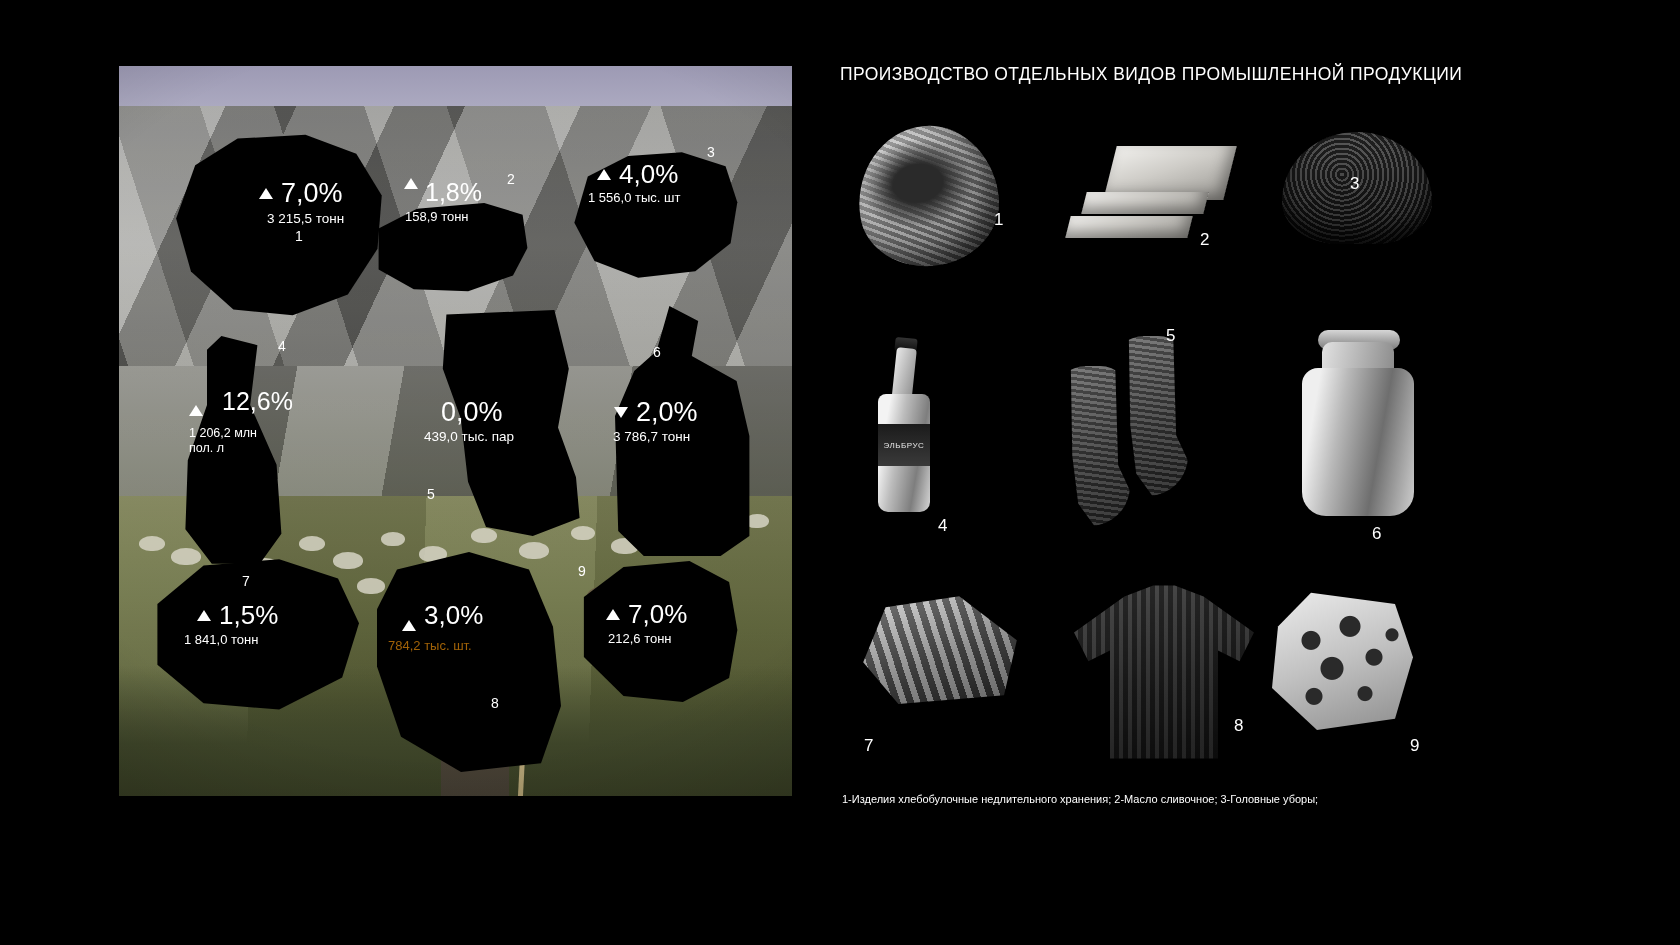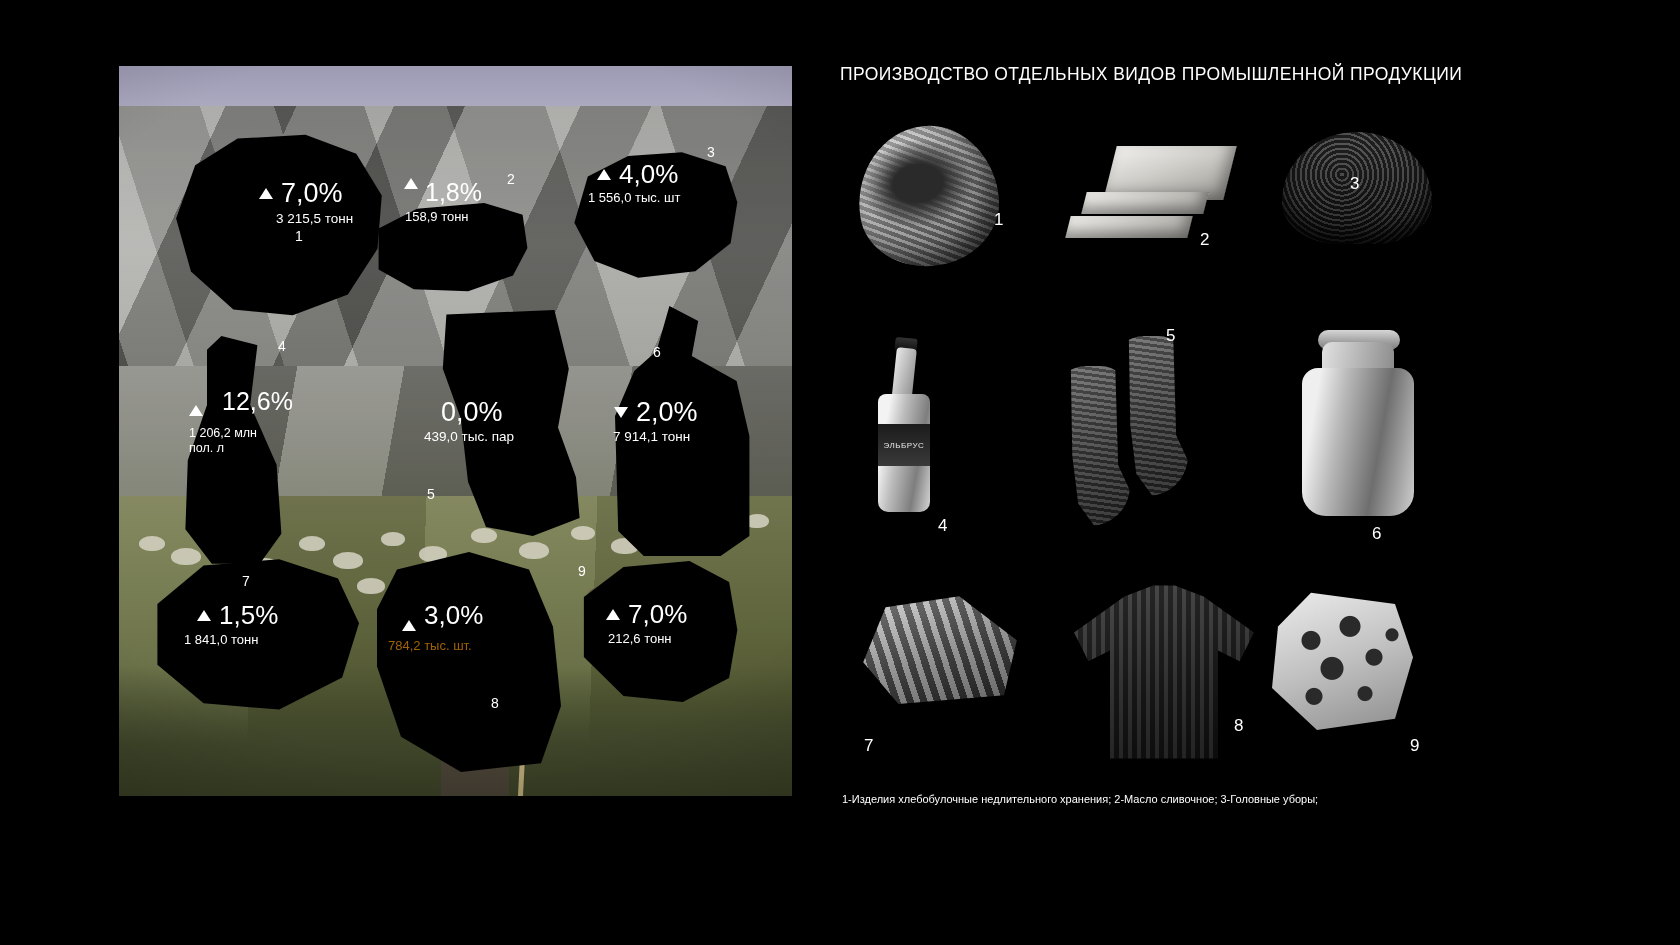--- a/index.html
+++ b/index.html
@@ -267,21 +267,21 @@
     <div class="shep-hat"></div>
     <div class="shep-staff"></div>
 
     <div class="photo-vign"></div>
 
     <div class="blob" id="blob-1"></div>
     <div class="pct" style="position:absolute;left:140px;top:112px;display:flex;align-items:center;gap:8px;font-size:27px;color:#fff;">
       <span class="tri up"></span>
       <span>7,0%</span>
     </div>
-    <div class="sub" style="position:absolute;left:157px;top:145px;font-size:13.5px;color:#fff;">3 215,5 тонн</div>
+    <div class="sub" style="position:absolute;left:148px;top:145px;font-size:13.5px;color:#fff;">3 215,5 тонн</div>
     <div class="idx" style="left:176px;top:162px;">1</div>
 
     <div class="blob" id="blob-2"></div>
     <div class="pct" style="position:absolute;left:285px;top:112px;display:flex;gap:7px;font-size:25px;color:#fff;">
       <span class="tri up"></span>
       <span>1,8%</span>
     </div>
     <div class="sub" style="position:absolute;left:286px;top:143px;font-size:13px;color:#fff;">158,9 тонн</div>
     <div class="idx" style="left:388px;top:105px;">2</div>
 
@@ -307,21 +307,21 @@
       <span>0,0%</span>
     </div>
     <div class="sub" style="position:absolute;left:305px;top:363px;font-size:13.5px;color:#fff;">439,0 тыс. пар</div>
     <div class="idx" style="left:308px;top:420px;">5</div>
 
     <div class="blob" id="blob-6"></div>
     <div class="pct" style="position:absolute;left:495px;top:331px;display:flex;align-items:center;gap:8px;font-size:27px;color:#fff;">
       <span class="tri down"></span>
       <span>2,0%</span>
     </div>
-    <div class="sub" style="position:absolute;left:494px;top:363px;font-size:13.5px;color:#fff;">7 914,1 тонн</div>
+    <div class="sub" style="position:absolute;left:494px;top:363px;font-size:13.5px;color:#fff;">3 786,7 тонн</div>
     <div class="idx" style="left:534px;top:278px;">6</div>
 
     <div class="blob" id="blob-7"></div>
     <div class="pct" style="position:absolute;left:78px;top:534px;display:flex;align-items:center;gap:8px;font-size:26px;color:#fff;">
       <span class="tri up"></span>
       <span>1,5%</span>
     </div>
     <div class="sub" style="position:absolute;left:65px;top:566px;font-size:13px;color:#fff;">1 841,0 тонн</div>
     <div class="idx" style="left:123px;top:507px;">7</div>
 

